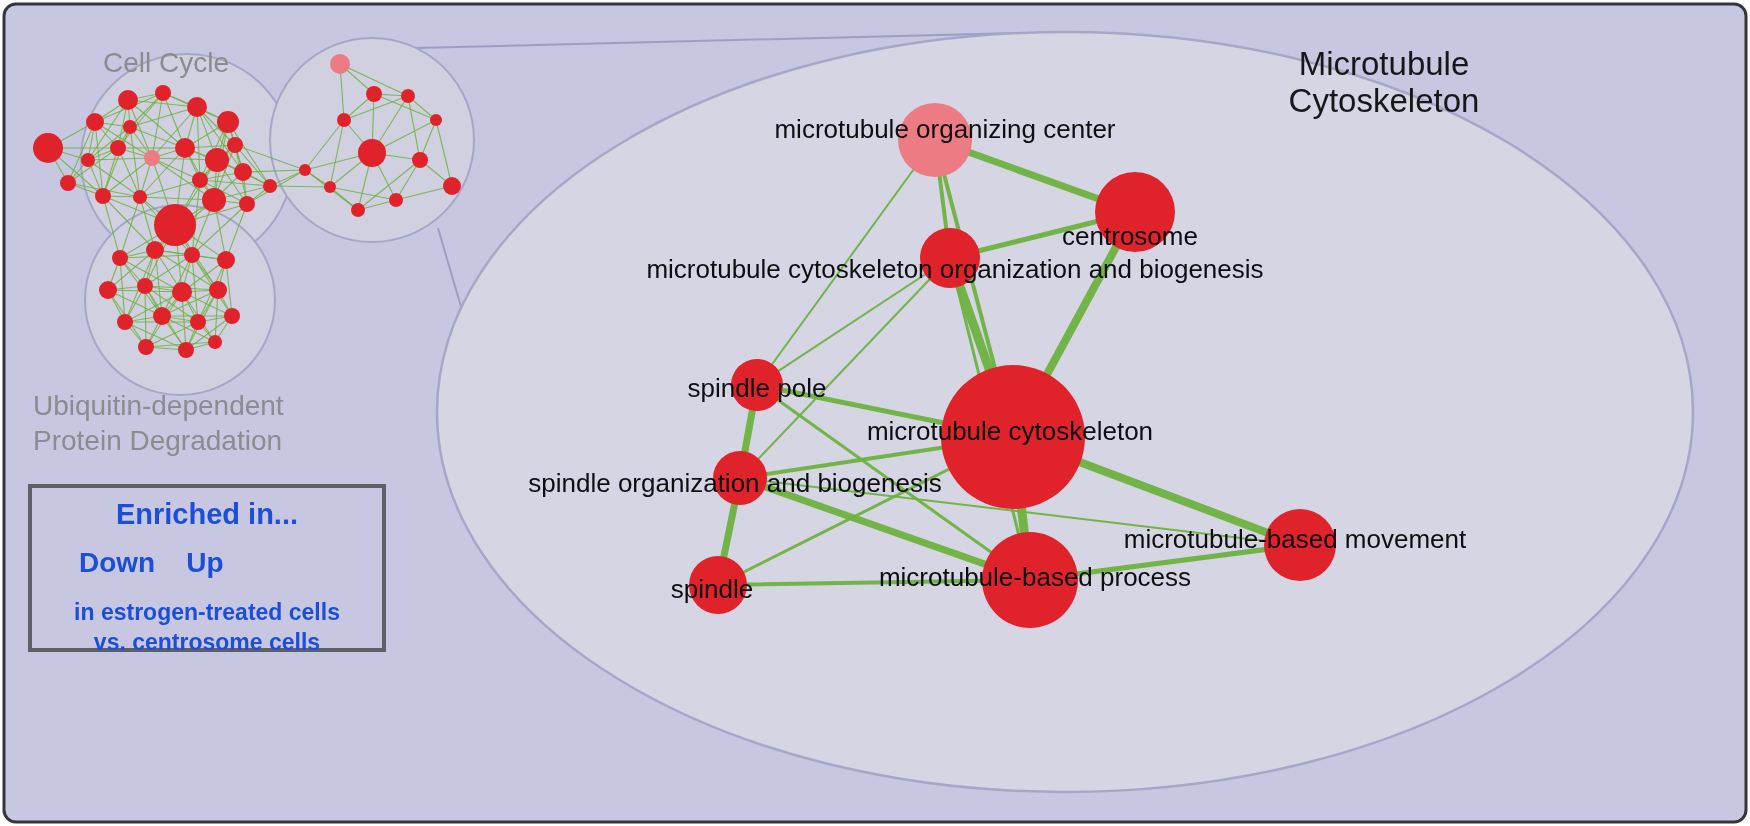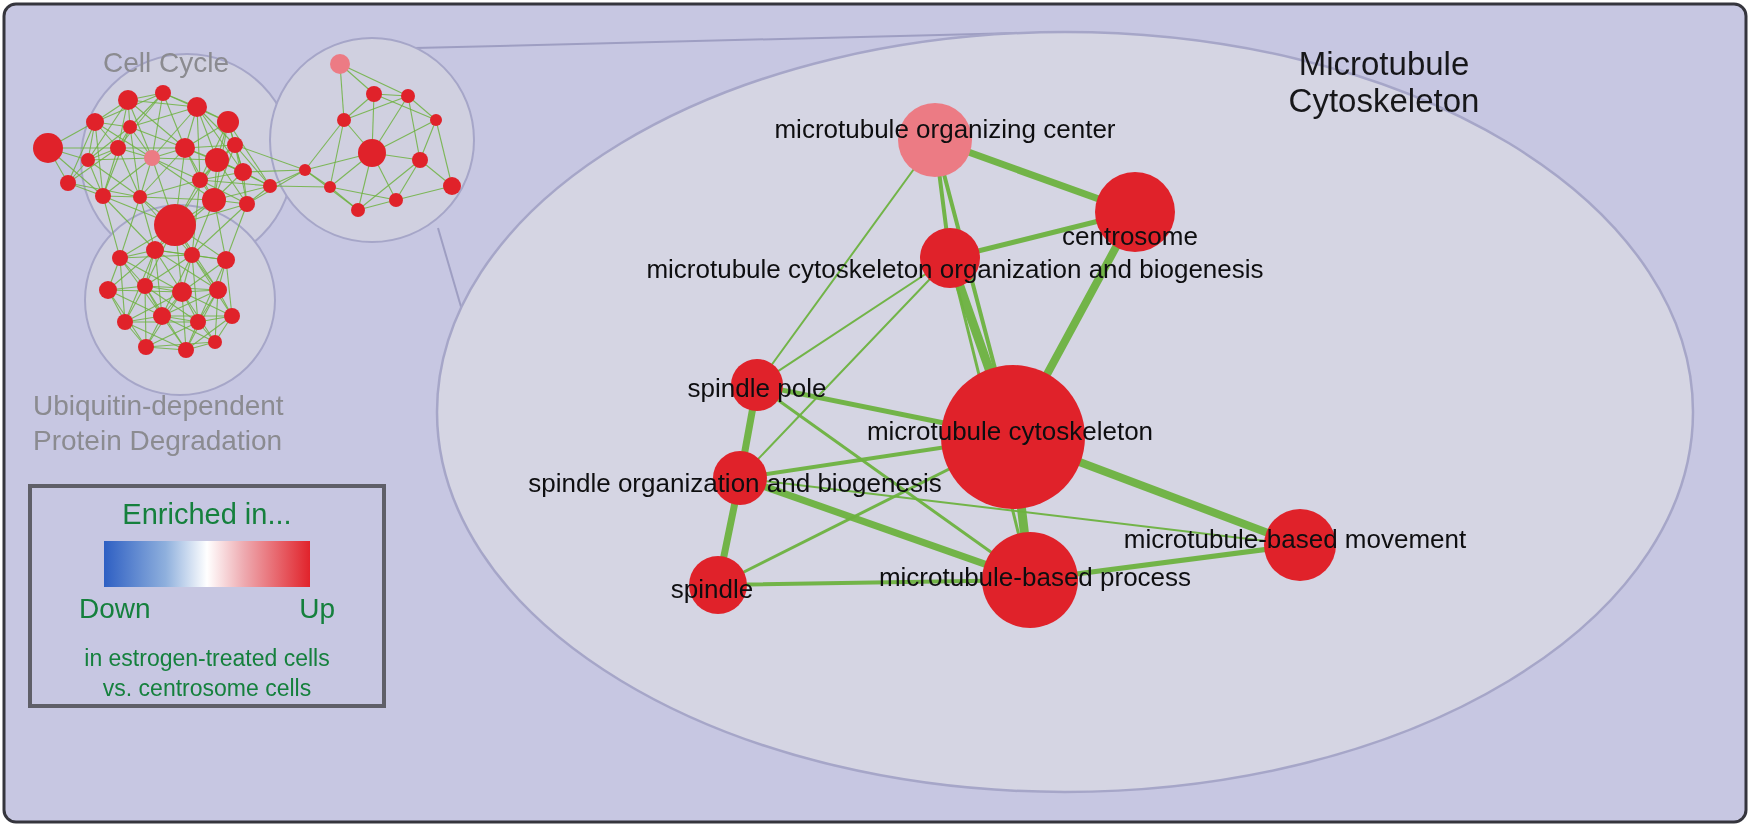--- a/index.html
+++ b/index.html
@@ -3,30 +3,30 @@
 <meta charset="utf-8">
 <style>
   html,body{margin:0;padding:0;background:#ffffff;}
   .stage{position:relative;width:1750px;height:826px;font-family:"Liberation Sans",sans-serif;}
   svg{position:absolute;left:0;top:0;}
   text{font-family:"Liberation Sans",sans-serif;}
   .cluster-label{font-size:28px;fill:#8b8b90;}
   .title-label{font-size:33px;fill:#17171a;}
   .node-label{font-size:26px;fill:#0e0e10;}
   .legend{
-    position:absolute;left:28px;top:484px;width:358px;height:224px;
+    position:absolute;left:28px;top:484px;width:358px;height:168px;
     border:4px solid #5f5f68;display:flex;flex-direction:column;align-items:center;
-    box-sizing:border-box;padding-top:10px;color:#15803d;
+    box-sizing:border-box;padding-top:10px;color:#1d4ed8;font-weight:bold;
   }
   .legend-title{font-size:29px;margin-bottom:10px;}
   .legend-bar{
     width:206px;height:46px;
     background:linear-gradient(to right,#2e5fc3 0%,#8fb0dd 30%,#ffffff 50%,#eeaab0 68%,#e1232b 100%);
   }
-  .legend-row{width:256px;display:flex;justify-content:space-between;margin-top:6px;font-size:28px;}
+  .legend-row{width:256px;display:flex;margin-top:6px;font-size:28px;gap:31px;}
   .legend-caption{font-size:23px;line-height:30px;text-align:center;margin-top:18px;}
 </style>
 </head>
 <body>
 
 <div class="stage">
   <svg id="scene" width="1750" height="826" viewBox="0 0 1750 826">
     <rect x="4" y="4" width="1742" height="818" rx="12" fill="#c7c7e2" stroke="#35353d" stroke-width="3"></rect>
 
     <line x1="415" y1="48" x2="1020" y2="33" stroke="#9e9ec2" stroke-width="2"></line>

